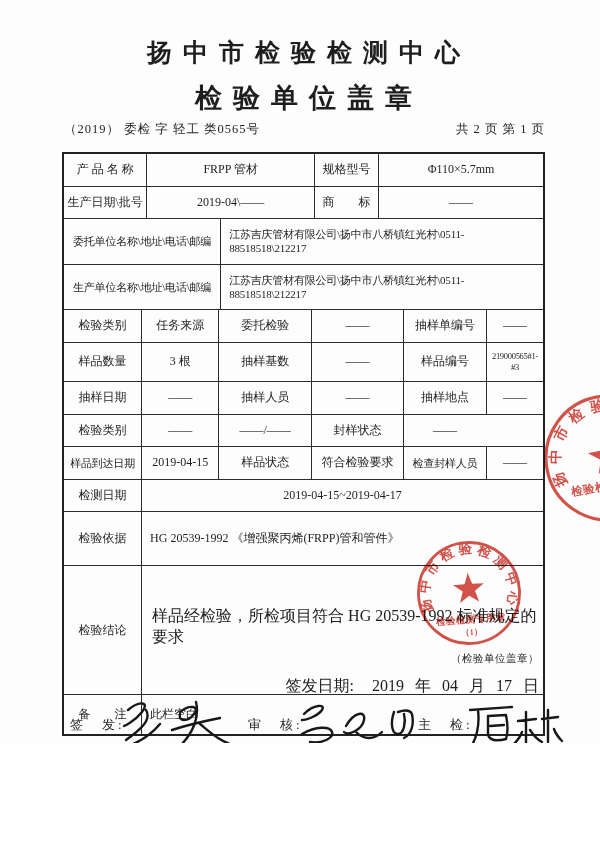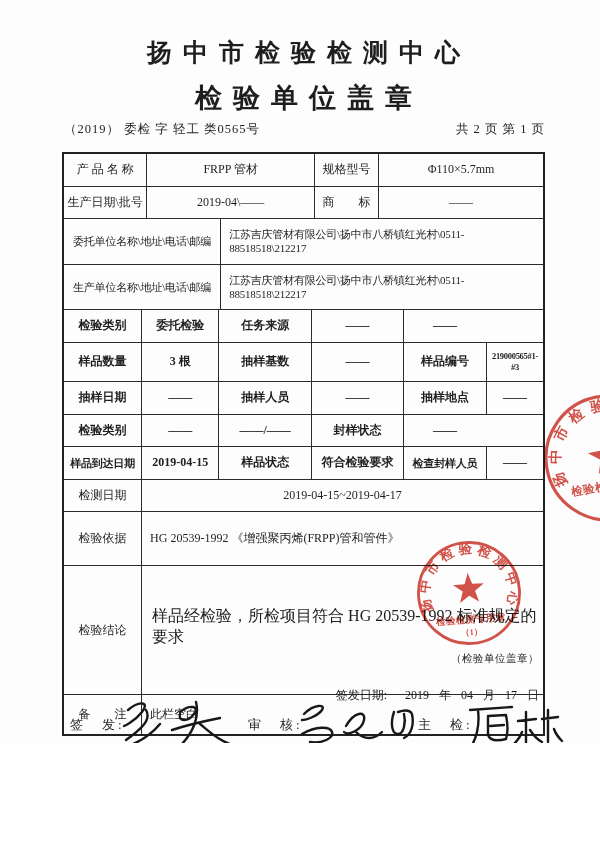--- a/index.html
+++ b/index.html
@@ -33,28 +33,28 @@
     display:flex; align-items:center; justify-content:center;
     text-align:center; font-size:12px; padding:8px 3px;
     box-sizing:border-box; position:relative; line-height:1.3;
   }
   .cell + .cell { border-left:1.5px solid #2b2b2b; }
   .cell.left { justify-content:flex-start; text-align:left; padding-left:8px; }
   .small { font-size:11px; letter-spacing:-0.2px; }
   .tiny  { font-size:8.5px; letter-spacing:-0.3px; }
   .r-a { grid-template-columns:17.2% 35% 13.4% 34.4%; }
   .r-b { grid-template-columns:32.6% 67.4%; }
-  .r-c { grid-template-columns:16.1% 16.1% 19.4% 19.2% 17.3% 11.9%;font-weight:bold; }
+  .r-c { grid-template-columns:16.1% 16.1% 19.4% 19.2% 17.3% 11.9%; }
   .r-d { grid-template-columns:16.1% 83.9%; }
   .h30{min-height:30px}.h26{min-height:26px}.h32{min-height:32px}
   .h27{min-height:27px}.h53{min-height:53px}.h128{min-height:128px}.h39{min-height:39px}
   .concl-cell { display:block; }
   .concl-text { position:absolute; top:40px; left:10px; right:6px; text-align:left; font-size:16px; }
   .seal-note  { position:absolute; top:86px; right:4px; font-size:10.5px; letter-spacing:0.5px; }
-  .issue-line { position:absolute; top:122px; right:4px; font-size:12px; word-spacing:7px; }
+  .issue-line { position:absolute; top:110px; right:4px; font-size:16px; word-spacing:7px; }
   .issue-line .lbl-issue { margin-right:18px; word-spacing:0; }
   .sign-row { position:absolute; top:694px; left:62px; width:500px; height:70px; }
   .sig-label { position:absolute; font-size:13px; letter-spacing:3px; top:22px; }
   .sig-svg { position:absolute; }
   .sig-svg path { fill:none; stroke:#181818; stroke-width:2.4; stroke-linecap:round; stroke-linejoin:round; }
   .stamp { position:absolute; mix-blend-mode:multiply; opacity:0.88; }
   .stamp text { font-family:"Liberation Serif","DejaVu Serif",serif; font-weight:bold; }
 </style>
 </head>
 <body>
@@ -90,23 +90,24 @@
       <div class="cell left small">江苏吉庆管材有限公司\扬中市八桥镇红光村\0511-88518518\212217</div>
     </div>
 
     <div class="row r-b h30">
       <div class="cell small">生产单位名称\地址\电话\邮编</div>
       <div class="cell left small">江苏吉庆管材有限公司\扬中市八桥镇红光村\0511-88518518\212217</div>
     </div>
 
     <div class="row r-c h27">
       <div class="cell">检验类别</div>
+      <div class="cell">任务来源</div>
       <div class="cell">委托检验</div>
-      <div class="cell">任务来源</div>
-      <div class="cell">——</div>
+      <div class="cell">——</div>
+      <div class="cell">抽样单编号</div>
       <div class="cell">——</div>
     </div>
 
     <div class="row r-c h27">
       <div class="cell">样品数量</div>
       <div class="cell">3 根</div>
       <div class="cell">抽样基数</div>
       <div class="cell">——</div>
       <div class="cell">样品编号</div>
       <div class="cell tiny">219000565#1-#3</div>

